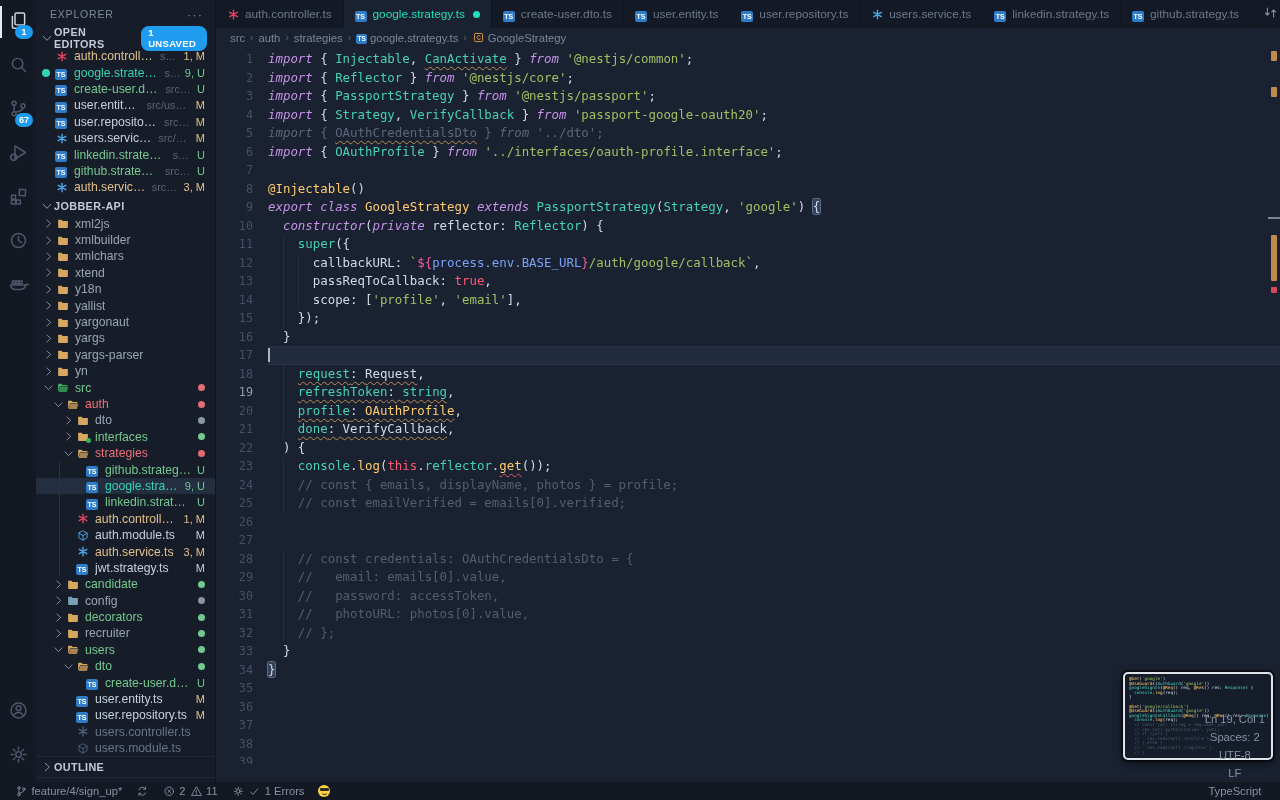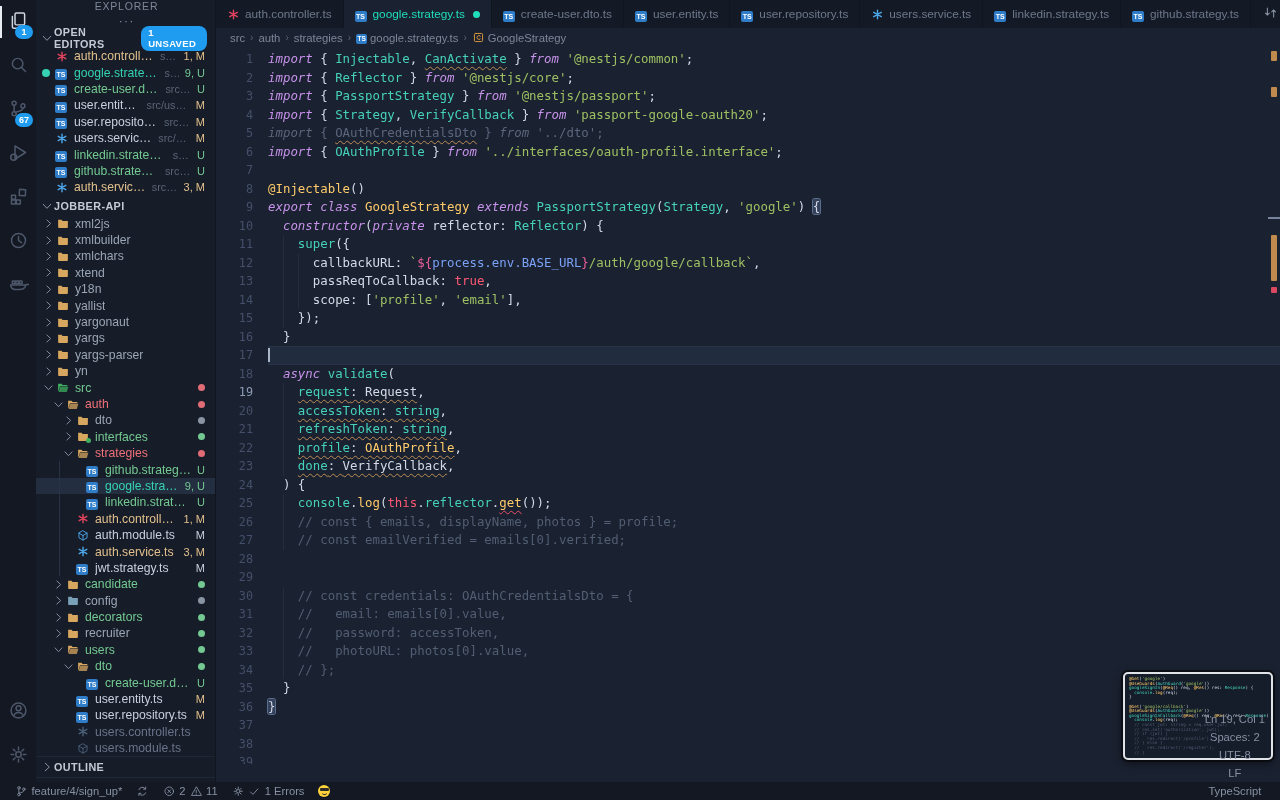--- a/index.html
+++ b/index.html
@@ -11,21 +11,21 @@
   .ab-item{position:relative;width:36px;height:44px;display:flex;align-items:center;justify-content:center;color:#4e586b;}
   .ab-item.active{color:#cfd6e0;}
   .ab-item.active:before{content:"";position:absolute;left:0;top:6px;bottom:6px;width:2px;background:#e7ecf3;}
   .ab-item svg{width:21px;height:21px;}
   .ab-badge{position:absolute;right:3px;bottom:5px;min-width:14px;height:14px;border-radius:8px;background:#1f9cf0;
     color:#fff;font-size:9px;line-height:14px;text-align:center;padding:0 2px;font-weight:bold;}
   .ab-bottom{margin-top:auto;margin-bottom:4px;display:flex;flex-direction:column;align-items:center;}
   
   .sidebar{position:absolute;left:36px;top:0;width:179px;height:782px;background:#161c28;overflow:hidden;font-size:12.2px;}
   .sb-title{display:flex;align-items:center;justify-content:space-between;height:28px;padding:0 12px 0 14px;
-    font-size:10.5px;letter-spacing:.8px;color:#7d8899;flex-direction:column;}
+    font-size:10.5px;letter-spacing:.8px;color:#7d8899;}
   .kebab{color:#7d8899;font-size:13px;letter-spacing:1px;}
   .sec-head{display:flex;align-items:center;height:20px;padding:0 8px 0 4px;font-weight:bold;font-size:10.8px;
     letter-spacing:.4px;color:#c3cbd7;}
   .sec-head .chev{width:14px;height:14px;color:#8a94a5;flex:0 0 14px;}
   .sec-head .chev svg{width:14px;height:14px;}
   .pill{margin-left:8px;background:#1f9cf0;color:#fff;font-size:9.5px;font-weight:bold;border-radius:8px;
     padding:1.5px 7px;letter-spacing:.3px;}
   .row{display:flex;align-items:center;height:16.4px;padding-right:10px;white-space:nowrap;overflow:hidden;}
   .row.selected{background:#232e41;}
   .row .chev{width:13px;height:13px;color:#8a94a5;flex:0 0 13px;margin-right:1px;}
@@ -762,23 +762,21 @@
           <div class="line"><span class="c-y">@Injectable</span><span class="c-p">()</span></div>
           <div class="line"><span class="c-k">export</span><span class="c-p"> </span><span class="c-k">class</span><span class="c-p"> </span><span class="c-y">GoogleStrategy</span><span class="c-p"> </span><span class="c-k">extends</span><span class="c-p"> </span><span class="c-t">PassportStrategy</span><span class="c-p">(</span><span class="c-t">Strategy</span><span class="c-p">, </span><span class="c-s">'google'</span><span class="c-p">) </span><span class="c-p boxhl">{</span></div>
           <div class="line"><span class="c-p">  </span><span class="c-k">constructor</span><span class="c-p">(</span><span class="c-k">private</span><span class="c-p"> reflector: </span><span class="c-t">Reflector</span><span class="c-p">) {</span></div>
           <div class="line"><span class="gl" style="left: calc(2ch);"></span><span class="c-p">    </span><span class="c-t">super</span><span class="c-p">({</span></div>
           <div class="line"><span class="gl" style="left: calc(2ch);"></span><span class="gl" style="left: calc(4ch);"></span><span class="c-p">      </span><span class="c-p">callbackURL: </span><span class="c-s">`</span><span class="c-m">${</span><span class="c-b">process.env.BASE_URL</span><span class="c-m">}</span><span class="c-s">/auth/google/callback`</span><span class="c-p">,</span></div>
           <div class="line"><span class="gl" style="left: calc(2ch);"></span><span class="gl" style="left: calc(4ch);"></span><span class="c-p">      </span><span class="c-p">passReqToCallback: </span><span class="c-r">true</span><span class="c-p">,</span></div>
           <div class="line"><span class="gl" style="left: calc(2ch);"></span><span class="gl" style="left: calc(4ch);"></span><span class="c-p">      </span><span class="c-p">scope: [</span><span class="c-s">'profile'</span><span class="c-p">, </span><span class="c-s">'email'</span><span class="c-p">],</span></div>
           <div class="line"><span class="gl" style="left: calc(2ch);"></span><span class="c-p">    </span><span class="c-p">});</span></div>
           <div class="line"><span class="c-p">  </span><span class="c-p">}</span></div>
           <div class="line cur"><span class="cursorbar"></span></div>
-          <div class="line"><span class="c-p">  </span><span class="c-k">async</span><span class="c-p"> </span><span class="c-t">validate</span><span class="c-p">(</span></div>
           <div class="line"><span class="gl" style="left: calc(2ch);"></span><span class="c-p">    </span><span class="c-t ul-w">request</span><span class="c-p ul-w">: </span><span class="c-p ul-w">Request</span><span class="c-p">,</span></div>
-          <div class="line"><span class="gl" style="left: calc(2ch);"></span><span class="c-p">    </span><span class="c-t ul-w">accessToken</span><span class="c-p ul-w">: </span><span class="c-t ul-w">string</span><span class="c-p">,</span></div>
           <div class="line"><span class="gl" style="left: calc(2ch);"></span><span class="c-p">    </span><span class="c-t ul-w">refreshToken</span><span class="c-p ul-w">: </span><span class="c-t ul-w">string</span><span class="c-p">,</span></div>
           <div class="line"><span class="gl" style="left: calc(2ch);"></span><span class="c-p">    </span><span class="c-t ul-w">profile</span><span class="c-p ul-w">: </span><span class="c-y ul-w">OAuthProfile</span><span class="c-p">,</span></div>
           <div class="line"><span class="gl" style="left: calc(2ch);"></span><span class="c-p">    </span><span class="c-t ul-w">done</span><span class="c-p ul-w">: </span><span class="c-p ul-w">VerifyCallback</span><span class="c-p">,</span></div>
           <div class="line"><span class="c-p">  </span><span class="c-p">) {</span></div>
           <div class="line"><span class="gl" style="left: calc(2ch);"></span><span class="c-p">    </span><span class="c-t">console</span><span class="c-p">.</span><span class="c-y">log</span><span class="c-p">(</span><span class="c-r">this</span><span class="c-p">.</span><span class="c-t">reflector</span><span class="c-p">.</span><span class="c-y ul-e">get</span><span class="c-p">());</span></div>
           <div class="line"><span class="gl" style="left: calc(2ch);"></span><span class="c-p">    </span><span class="c-c">// const { emails, displayName, photos } = profile;</span></div>
           <div class="line"><span class="gl" style="left: calc(2ch);"></span><span class="c-p">    </span><span class="c-c">// const emailVerified = emails[0].verified;</span></div>
           <div class="line"></div>
           <div class="line"></div>
           <div class="line"><span class="gl" style="left: calc(2ch);"></span><span class="c-p">    </span><span class="c-c">// const credentials: OAuthCredentialsDto = {</span></div>

